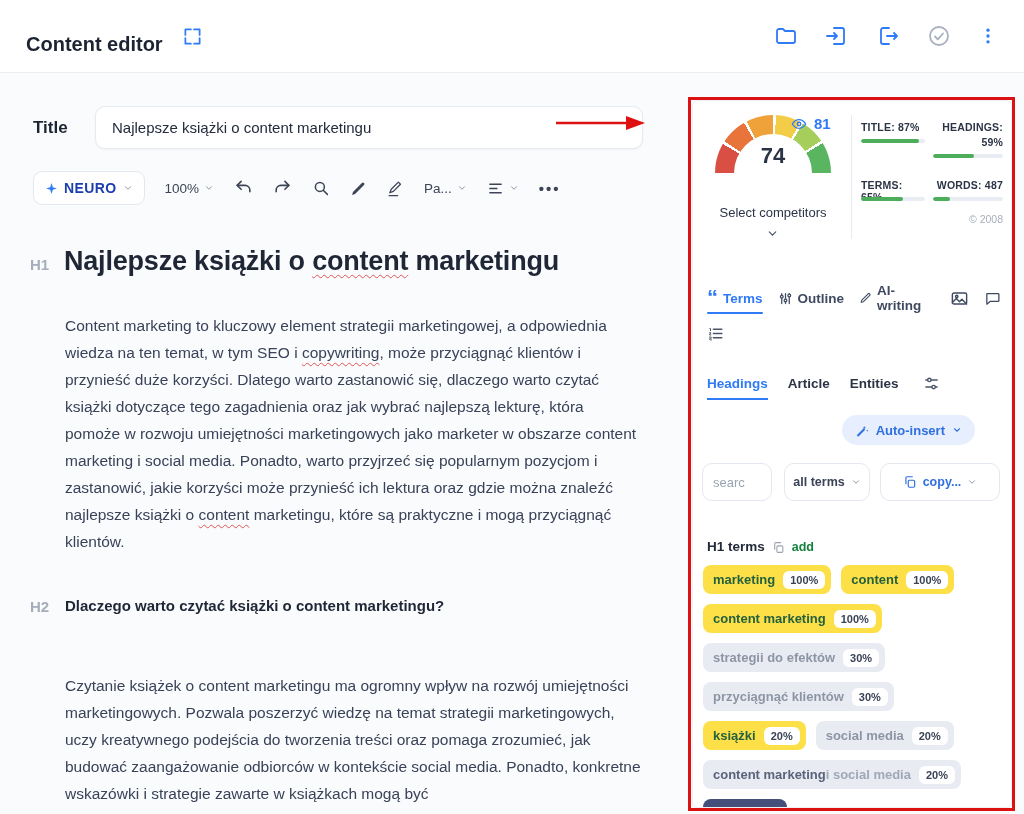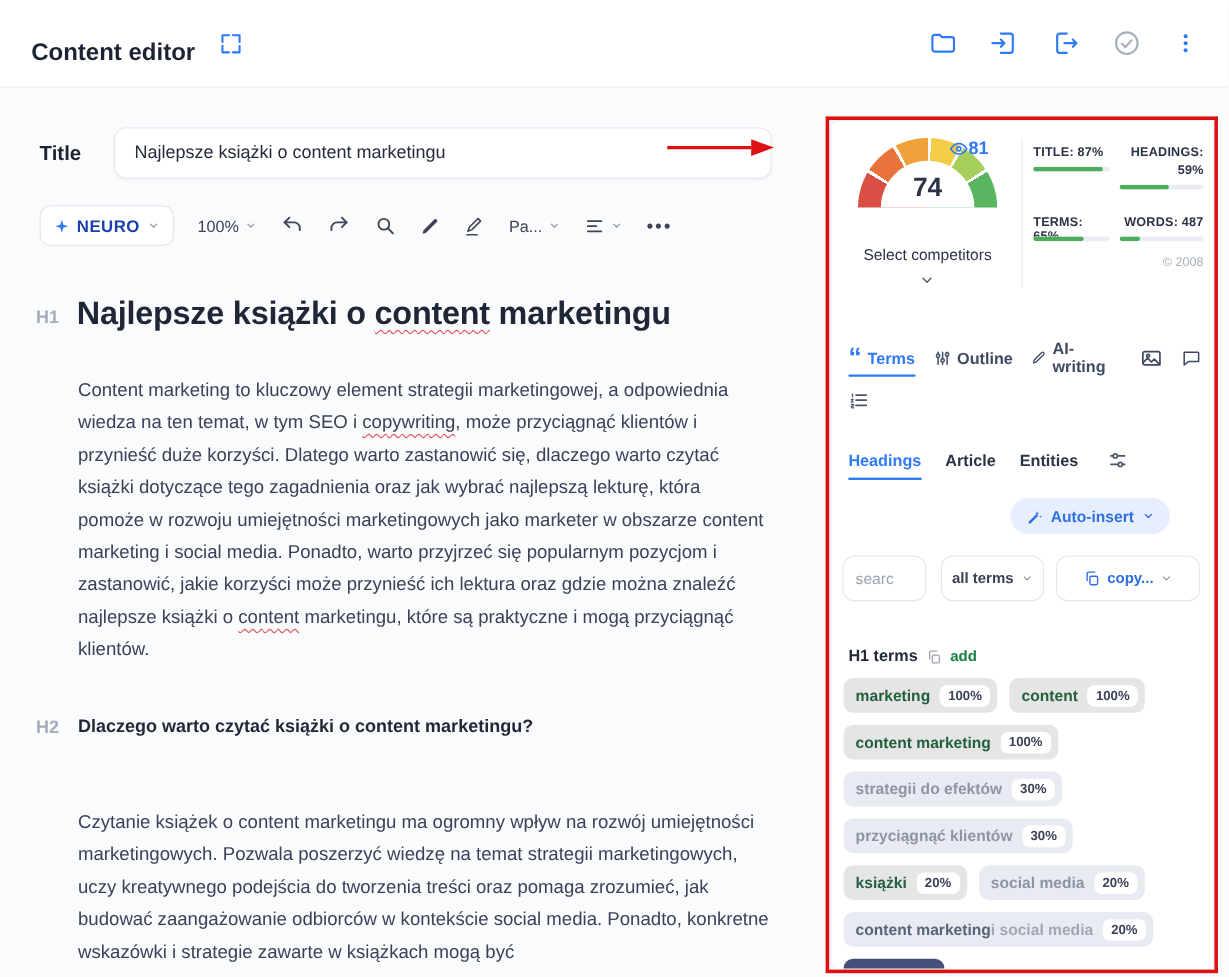--- a/index.html
+++ b/index.html
@@ -54,21 +54,21 @@
         #d94f43 0deg 30deg, #fff 30deg 33deg,
         #e8743c 33deg 60deg, #fff 60deg 63deg,
         #f0a23a 63deg 90deg, #fff 90deg 93deg,
         #f3cd48 93deg 118deg, #fff 118deg 121deg,
         #a5cf5a 121deg 146deg, #fff 146deg 149deg,
         #59b55f 149deg 180deg, transparent 180deg 360deg); }
   .gauge-arc::after { content:""; position:absolute; left:19px; top:19px; width:78px; height:78px;
       border-radius:50%; background:#fff; }
   .gauge-score { position:absolute; left:0; top:28px; width:116px; text-align:center; font-size:22px;
       font-weight:600; color:#2b3346; z-index:2; }
-  .comp-score { position:absolute; left:98px; top:14px; display:flex; align-items:center; gap:0;
+  .comp-score { position:absolute; left:98px; top:14px; display:flex; align-items:center; gap:7px;
       color:#2f7af7; font-size:15px; font-weight:700; z-index:3; cursor:pointer; }
   .select-comp { position:absolute; left:0; top:104px; width:160px; text-align:center; font-size:13px;
       color:#2b3346; cursor:pointer; }
   .comp-chev { position:absolute; left:73px; top:126px; color:#4a5568; display:flex; cursor:pointer; }
   .vdivider { position:absolute; left:158px; top:14px; width:1px; height:124px; background:#e8ebf1; }
 
   .stat { position:absolute; font-size:10.5px; font-weight:700; color:#2b3346; letter-spacing:.2px; }
   .stat.right { text-align:right; }
   .bar { position:absolute; height:4px; border-radius:2px; background:#e9ecf2; overflow:hidden; }
   .bar-fill { height:100%; background:#4cae5b; border-radius:2px; }
@@ -106,21 +106,21 @@
 
   .sect-row { position:absolute; left:14px; top:438px; display:flex; align-items:flex-end; gap:7px; }
   .sect-label { font-size:13.5px; font-weight:700; color:#232a3a; }
   .sect-copy { color:#9aa3b2; display:flex; cursor:pointer; }
   .add-link { font-size:12.5px; font-weight:700; color:#15803d; cursor:pointer; }
 
   .chips { position:absolute; left:10px; top:464px; width:302px; display:flex; flex-wrap:wrap;
       gap:10px 10px; align-content:flex-start; }
   .chip { display:inline-flex; align-items:center; height:29px; padding:0 6px 0 10px; border-radius:8px;
       font-size:13px; cursor:pointer; }
-  .chip-green { background:#e5e5e5; }
+  .chip-green { background:#fde047; }
   .chip-green .chip-text { color:#23603f; font-weight:700; }
   .chip-gray { background:#e9ebf2; }
   .chip-gray .chip-text { color:#8d95a5; font-weight:600; }
   .chip-gray .chip-text.strong { color:#59637a; font-weight:700; }
   .chip-text2 { color:#a0a8b6; font-weight:600; }
   .chip-badge { background:#fff; border-radius:6px; padding:3px 7px; font-size:11px; font-weight:700;
       color:#3a4256; margin-left:8px; }
   .chip-partial { width:84px; height:29px; border-radius:8px 8px 0 0; background:#44507a; }
 
   

